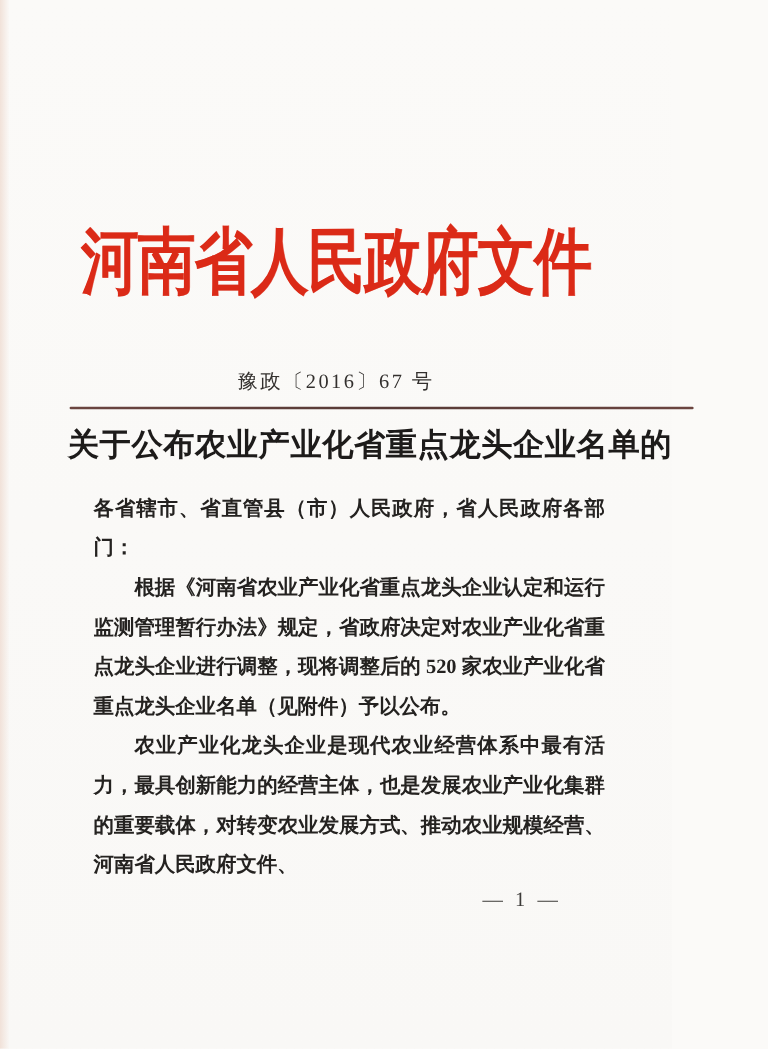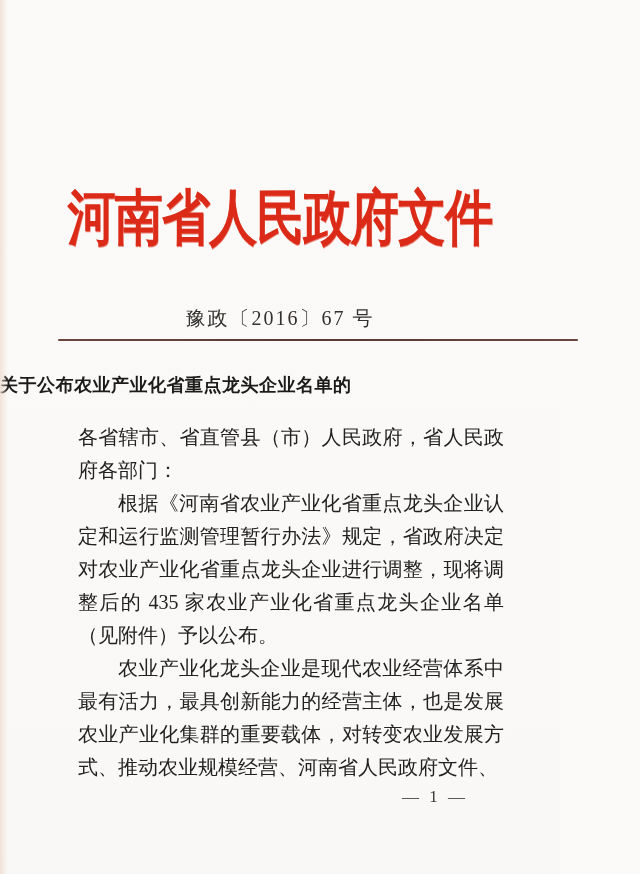--- a/index.html
+++ b/index.html
@@ -43,21 +43,21 @@
     color: #db2a17;
     transform: scaleX(0.80);
     transform-origin: 50% 50%;
     letter-spacing: -1px;
     text-shadow: 0.5px 0.5px 0 rgba(219,42,23,0.55);
     white-space: nowrap;
   }
   .doc-number {
     margin-top: 54px;
     text-align: center;
-    font-size: 20px;
+    font-size: 17px;
     line-height: 22px;
     letter-spacing: 2px;
     color: #33302e;
   }
   .divider {
     margin: 10px auto 0 58px;
     width: 520px;
     height: 2px;
     background: linear-gradient(to right, #6b4540, #573a36 50%, #6b4540);
     border-radius: 1px;
@@ -66,43 +66,44 @@
     margin-top: 56px;
     text-align: center;
     font-size: 24px;
     line-height: 28px;
     font-weight: bold;
     letter-spacing: 7px;
     text-indent: 7px;
     color: #1d1b1a;
   }
   .doc-title {
-    margin-top: 29px;
-    text-align: left;
-    font-size: 18px;
+    margin-top: 15px;
+    text-align: right;
+    font-size: 26px;
     line-height: 30px;
     font-weight: bold;
     letter-spacing: 0.5px;
     color: #1d1b1a;
     white-space: nowrap;
   }
   .doc-subtitle {
     margin-top: 5px;
     text-align: center;
     font-size: 24px;
     line-height: 29px;
     font-weight: bold;
     color: #1d1b1a;
   }
   .body-text {
     margin: 21px 56px 0 78px;
-    font-size: 20px;
+    font-size: 17px;
     line-height: 33px;
     text-align: justify;
     color: #242220;
+    font-weight: bold;
   }
   .body-text p {
     margin: 0;
     padding: 0;
   }
   .body-text p.indent {
     text-indent: 2em;
   }
   .page-number {
     margin-top: 3px;
@@ -125,18 +126,18 @@
   <div class="doc-number">豫政〔2016〕67 号</div>
 
   <div class="divider"></div>
 
 
   <div class="doc-title">关于公布农业产业化省重点龙头企业名单的</div>
 
 
   <div class="body-text">
     <p>各省辖市、省直管县（市）人民政府，省人民政府各部门：</p>
-    <p class="indent">根据《河南省农业产业化省重点龙头企业认定和运行监测管理暂行办法》规定，省政府决定对农业产业化省重点龙头企业进行调整，现将调整后的 435 家农业产业化省重点龙头企业名单（见附件）予以公布。</p>
+    <p class="indent">根据《河南省农业产业化省重点龙头企业认定和运行监测管理暂行办法》规定，省政府决定对农业产业化省重点龙头企业进行调整，现将调整后的 520 家农业产业化省重点龙头企业名单（见附件）予以公布。</p>
     <p class="indent">农业产业化龙头企业是现代农业经营体系中最有活力，最具创新能力的经营主体，也是发展农业产业化集群的重要载体，对转变农业发展方式、推动农业规模经营、河南省人民政府文件、</p>
   </div>
 
   <div class="page-number">— 1 —</div>
 </div>
 
 </body></html>

